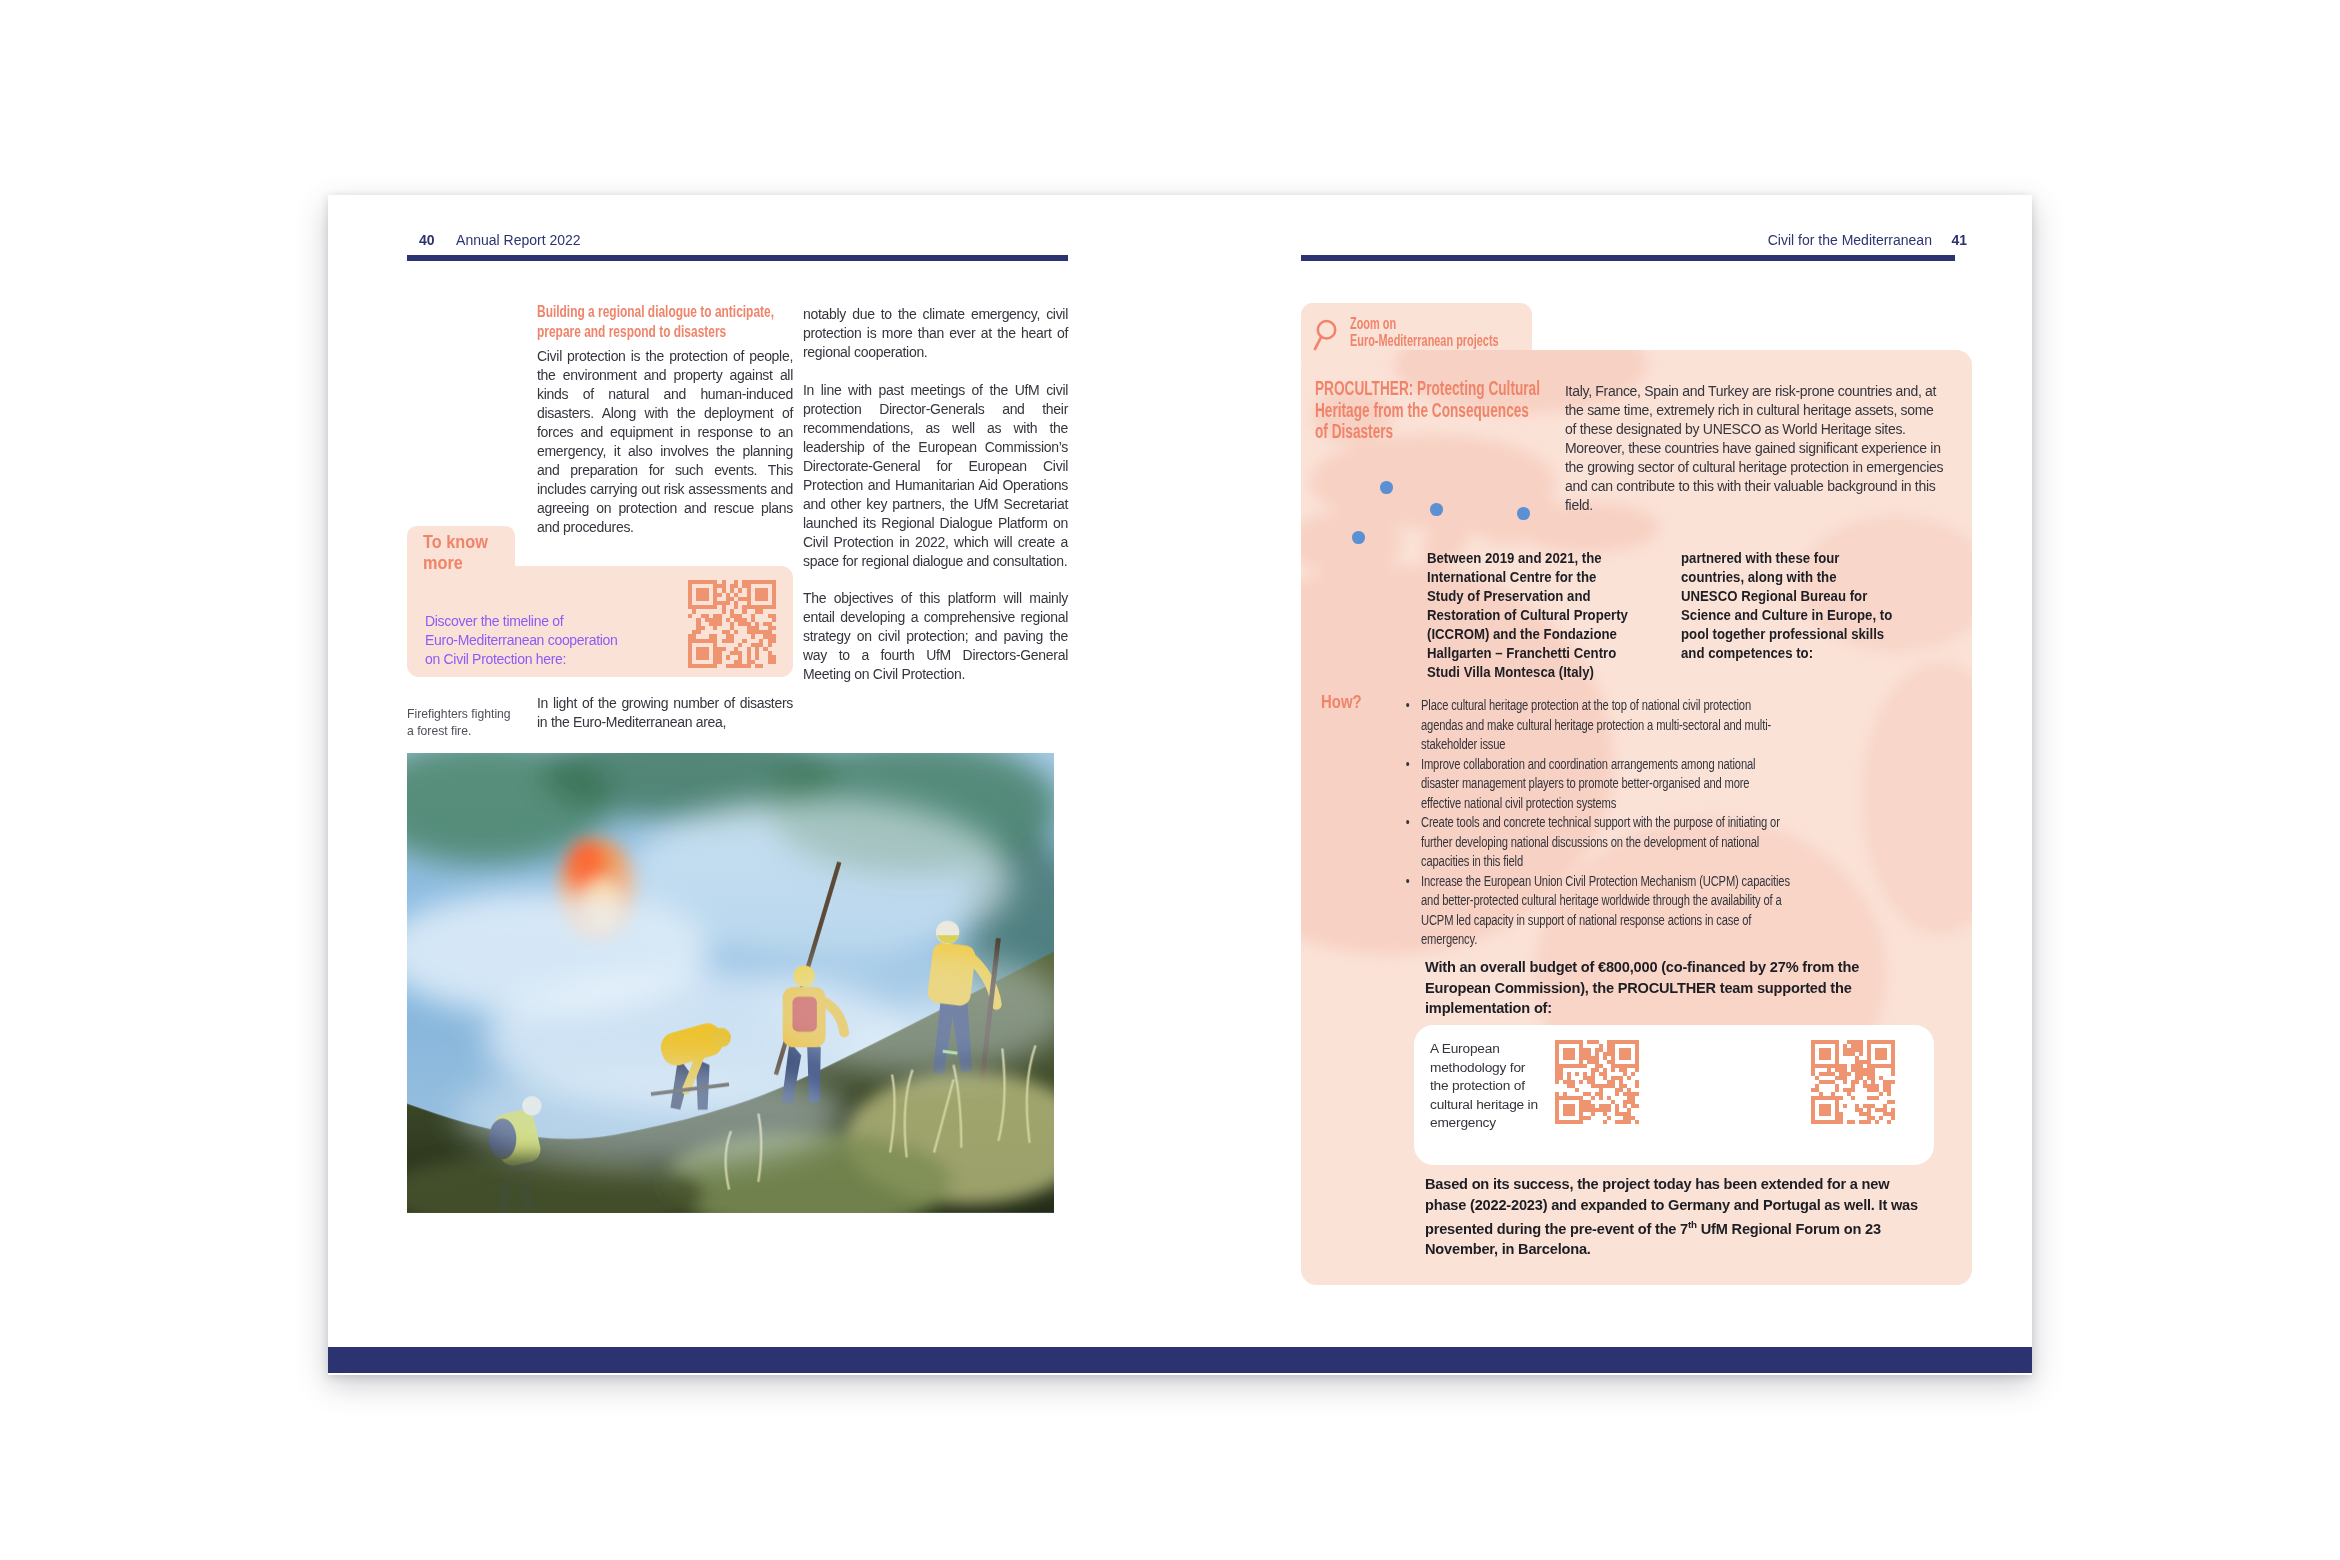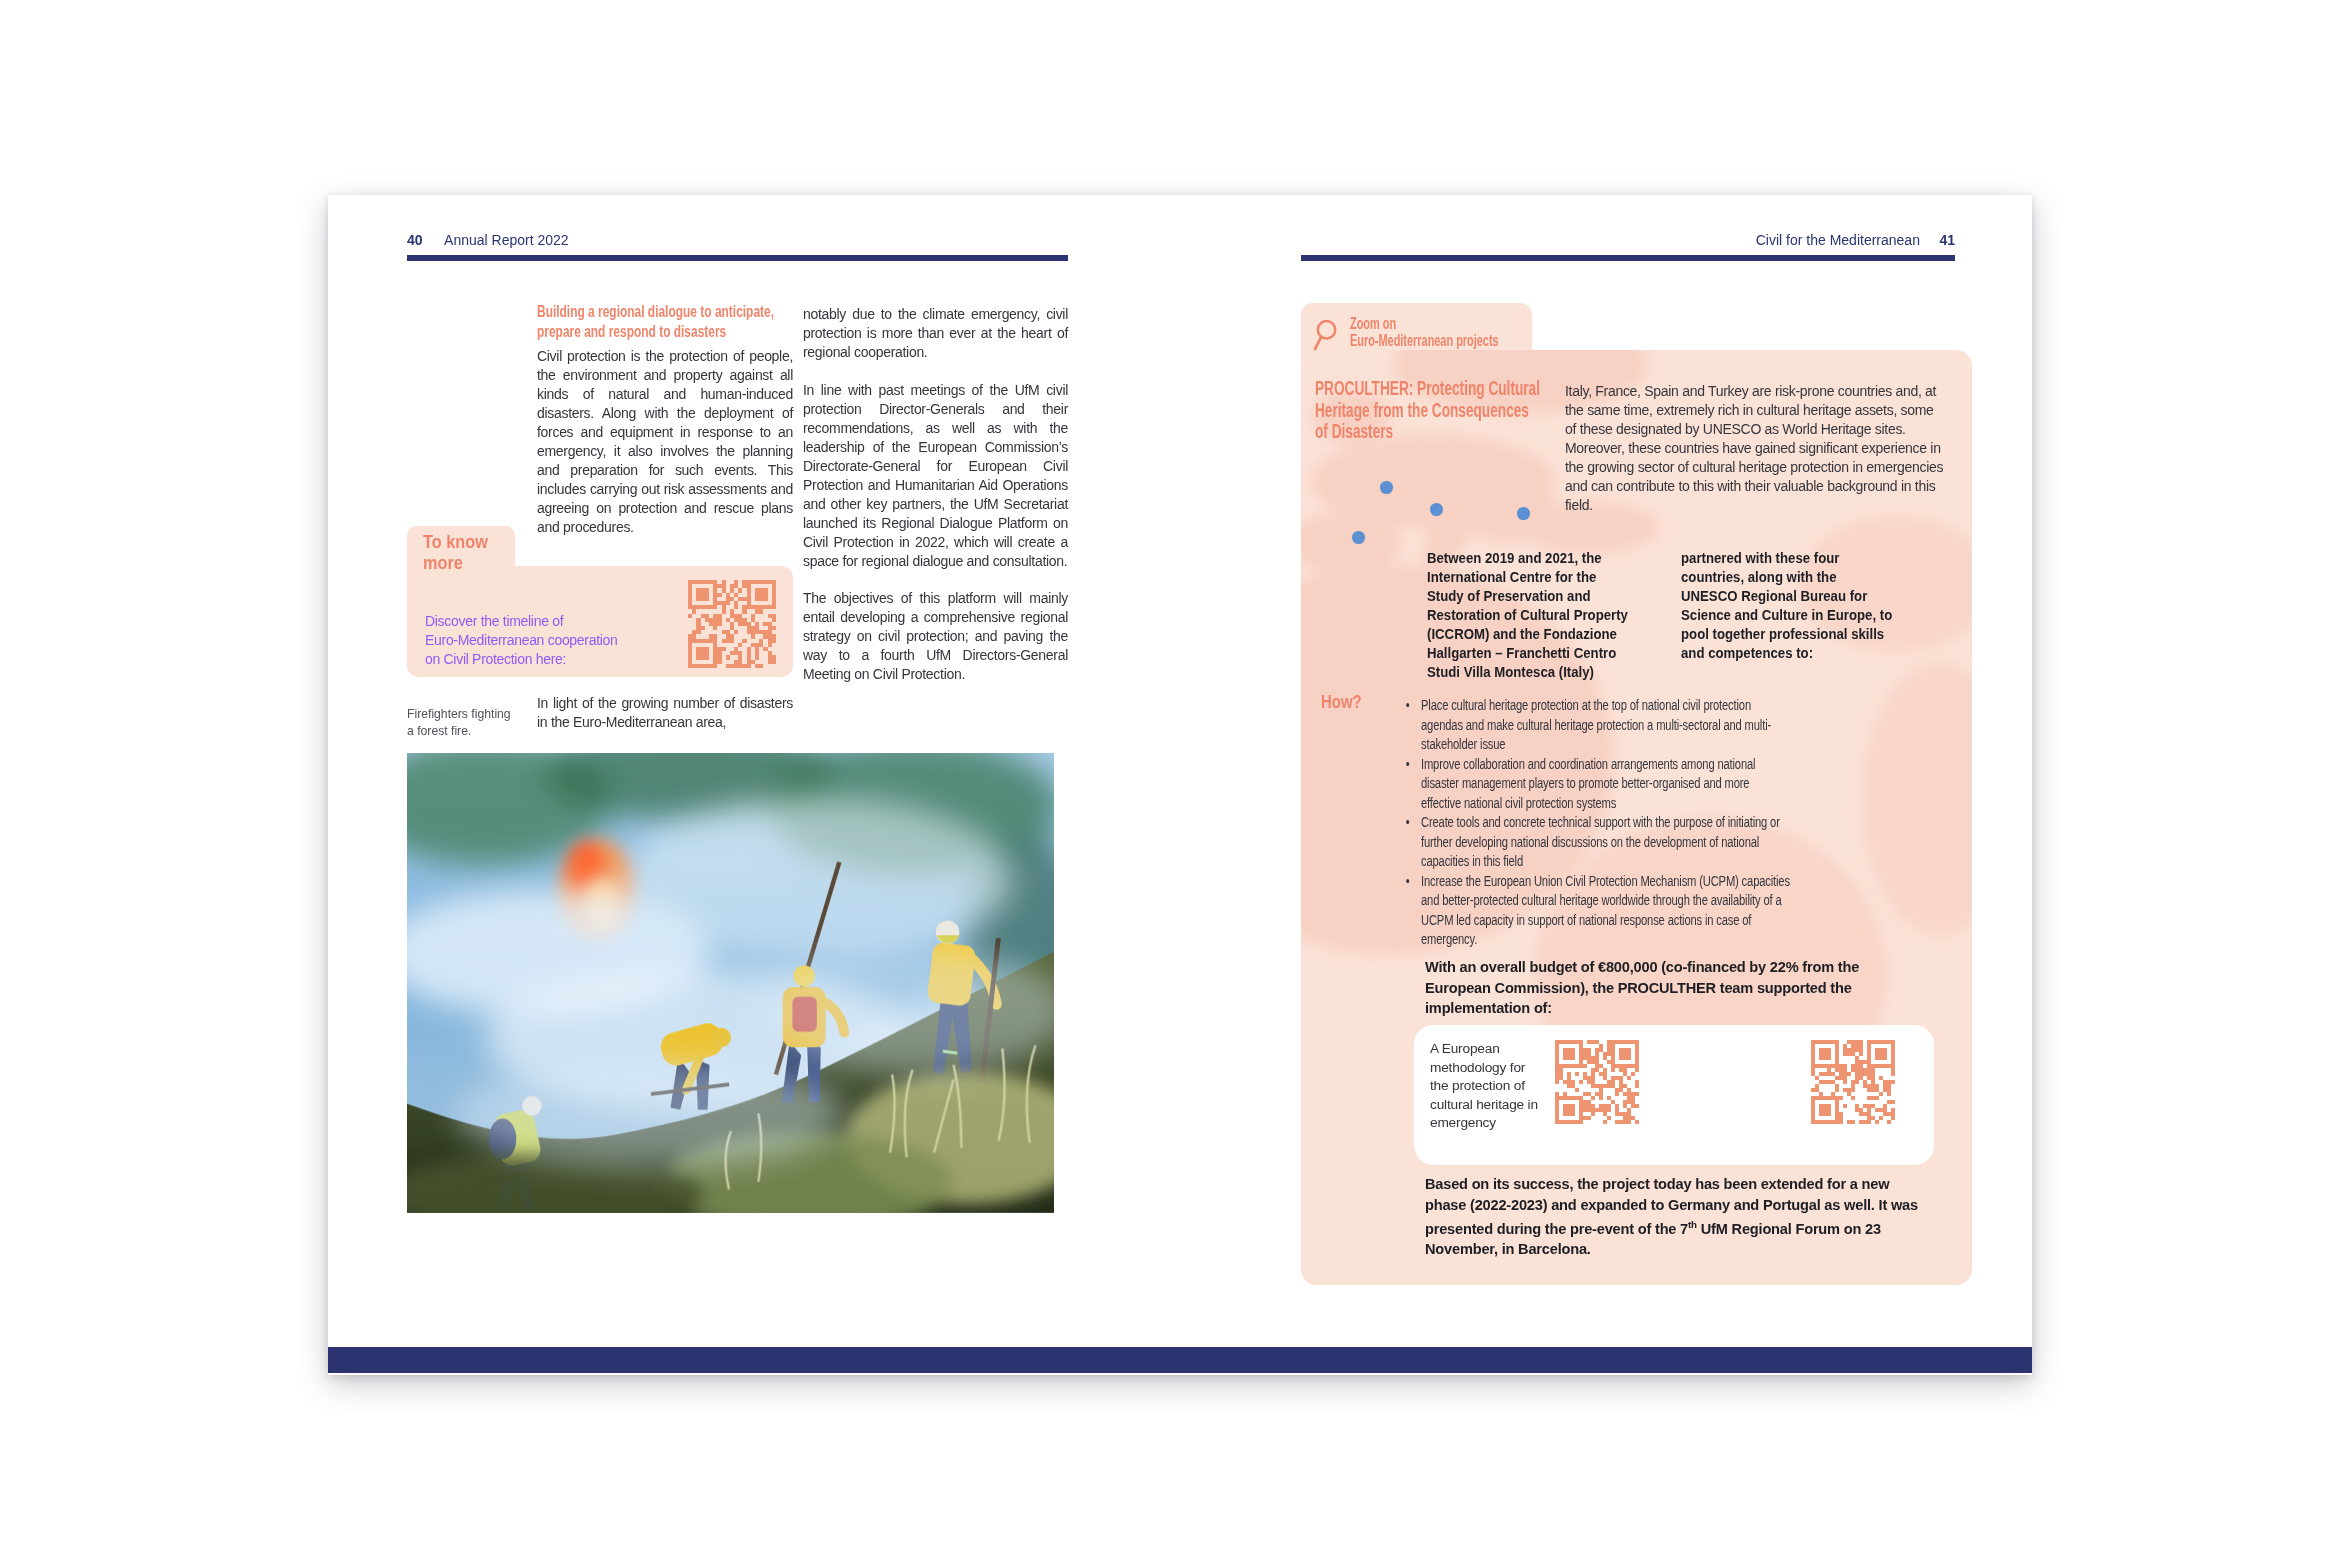--- a/index.html
+++ b/index.html
@@ -13,21 +13,21 @@
     --bold:#1d1e24;
   }
   html,body{margin:0;padding:0;}
   body{width:2341px;height:1560px;background:#ffffff;font-family:"Liberation Sans",sans-serif;}
   .canvas{position:relative;width:2341px;height:1560px;overflow:hidden;background:#ffffff;}
   .sheet{position:absolute;left:328px;top:195px;width:1704px;height:1180px;background:#ffffff;
          box-shadow:0 9.8px 29px rgba(70,70,85,.28),0 2px 7.8px rgba(70,70,85,.18);}
   .abs{position:absolute;}
 
   
-  .hdr{position:absolute;display:flex;align-items:center;color:var(--navy);font-size:14px;}
+  .hdr{position:absolute;display:flex;align-items:center;color:var(--navy);font-size:14px;margin-left:12px;}
   .hdr-l{left:79px;top:37px;gap:21.5px;}
   .hdr-r{left:973px;top:37px;width:654px;justify-content:flex-end;gap:19.5px;}
   .pnum{font-weight:700;}
   .rule{position:absolute;height:5.9px;background:var(--navy);}
   .rule-l{left:79px;top:60px;width:661px;}
   .rule-r{left:973px;top:60px;width:654px;}
 
   
   .cond{position:absolute;font-weight:700;color:var(--orange);white-space:nowrap;transform-origin:0 0;}
   .heading-left{left:209px;top:107px;font-size:16.6px;line-height:19.5px;transform:scaleX(.72);}
@@ -749,21 +749,21 @@
 
     <div class="cond how">How?</div>
 
     <ul class="bullets">
       <li>Place cultural heritage protection at the top of national civil protection agendas and make cultural heritage protection a multi-sectoral and multi-stakeholder issue</li>
       <li>Improve collaboration and coordination arrangements among national disaster management players to promote better-organised and more effective national civil protection systems</li>
       <li>Create tools and concrete technical support with the purpose of initiating or further developing national discussions on the development of national capacities in this field</li>
       <li>Increase the European Union Civil Protection Mechanism (UCPM) capacities and better-protected cultural heritage worldwide through the availability of a UCPM led capacity in support of national response actions in case of emergency.</li>
     </ul>
 
-    <p class="rbold budget">With an overall budget of €800,000 (co-financed by 22% from the European Commission), the PROCULTHER team supported the implementation of:</p>
+    <p class="rbold budget">With an overall budget of €800,000 (co-financed by 27% from the European Commission), the PROCULTHER team supported the implementation of:</p>
 
     <div class="abs card"></div>
     <div class="ci ci1">A European methodology for the protection of cultural heritage in emergency</div>
     <div class="qr qr-c1">
         <b></b>
         <b></b>
         <b></b>
         <b></b>
         <b></b>
         <b></b>

